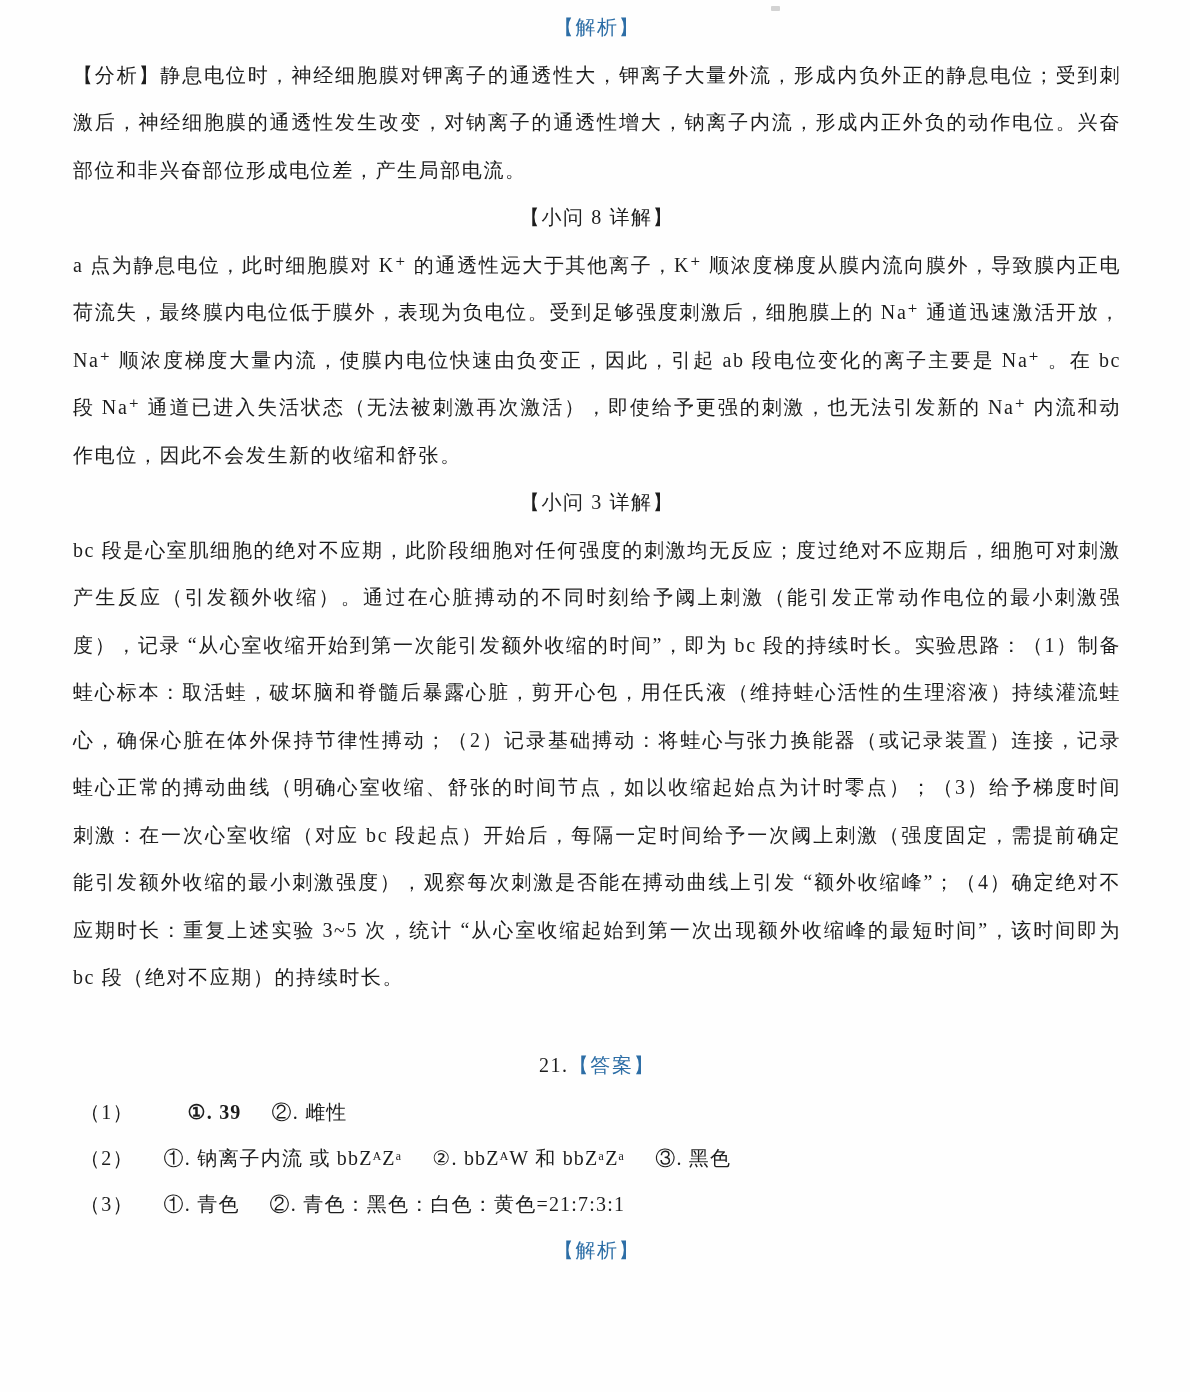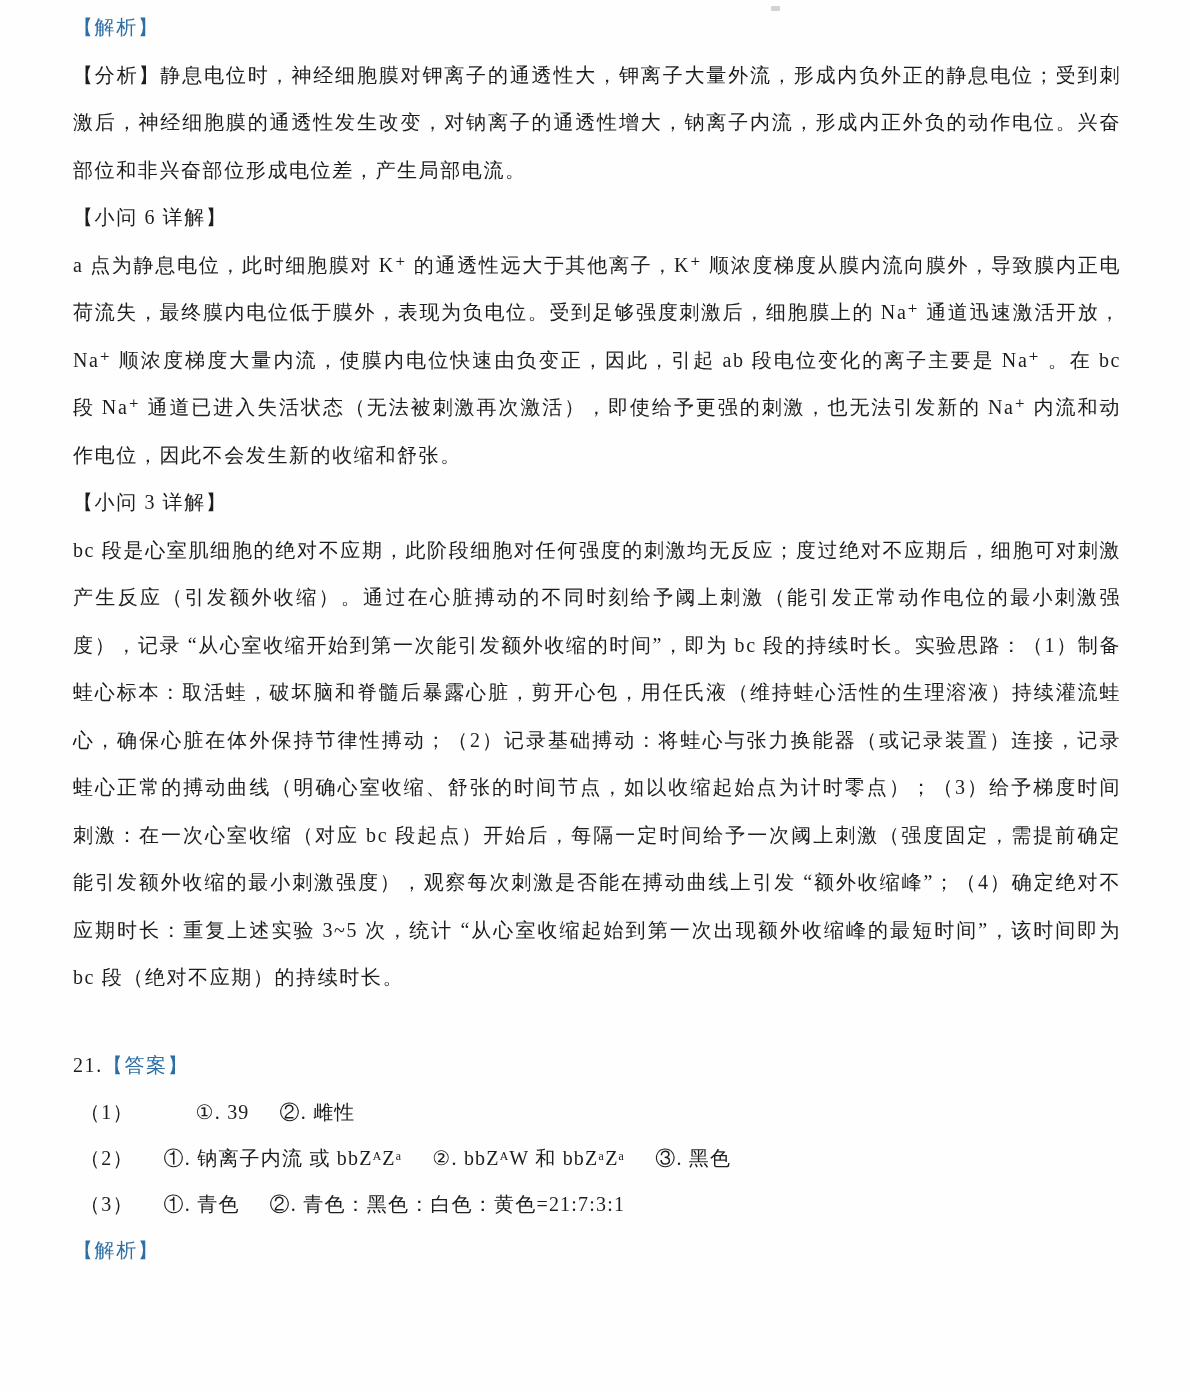--- a/index.html
+++ b/index.html
@@ -19,38 +19,38 @@
     width: 1048px;
   }
   .line {
     margin: 0;
     font-size: 20px;
     line-height: 47.5px;
     letter-spacing: 1.6px;
     text-align: justify;
     text-justify: inter-character;
   }
-  .single { text-align: left; }
+  .single { text-align: center; }
   .blue { color: #2d6ea6; }
   .answers {
     margin-top: 40px;
     font-size: 20px;
     line-height: 46px;
     letter-spacing: 1.2px;
   }
   .answers p { margin: 0; }
   .ans-row {
     display: flex;
     align-items: baseline;
     padding-left: 7px;
     column-gap: 30px;
     margin: 0;
     white-space: nowrap;
   }
-  .ans-row .gap-lg { margin-left: 32px; }
+  .ans-row .gap-lg { margin-left: 24px; font-weight: bold; }
   .artifact {
     position: absolute;
     left: 771px;
     top: 6px;
     width: 9px;
     height: 5px;
     background: #aeaeae;
     opacity: 0.55;
     border-radius: 1px;
   }
@@ -63,21 +63,21 @@
   <div class="artifact"></div>
 
   <div class="content">
 
     <p class="line single blue">【解析】</p>
 
     <p class="line">【分析】静息电位时，神经细胞膜对钾离子的通透性大，钾离子大量外流，形成内负外正的静息电位；受到刺激后，神经细胞膜的通透性发生改变，对钠离子的通透性增大，钠离子内流，形成内正外负的动作电位。兴奋部位和非兴奋部位形成电位差，产生局部电流。</p>
 
 
 
-    <p class="line single">【小问 6 详解】</p>
+    <p class="line single">【小问 8 详解】</p>
 
     <p class="line">a 点为静息电位，此时细胞膜对 K⁺ 的通透性远大于其他离子，K⁺ 顺浓度梯度从膜内流向膜外，导致膜内正电荷流失，最终膜内电位低于膜外，表现为负电位。受到足够强度刺激后，细胞膜上的 Na⁺ 通道迅速激活开放，Na⁺ 顺浓度梯度大量内流，使膜内电位快速由负变正，因此，引起 ab 段电位变化的离子主要是 Na⁺ 。在 bc 段 Na⁺ 通道已进入失活状态（无法被刺激再次激活），即使给予更强的刺激，也无法引发新的 Na⁺ 内流和动作电位，因此不会发生新的收缩和舒张。</p>
 
     <p class="line single">【小问 3 详解】</p>
 
     <p class="line">bc 段是心室肌细胞的绝对不应期，此阶段细胞对任何强度的刺激均无反应；度过绝对不应期后，细胞可对刺激产生反应（引发额外收缩）。通过在心脏搏动的不同时刻给予阈上刺激（能引发正常动作电位的最小刺激强度），记录 “从心室收缩开始到第一次能引发额外收缩的时间”，即为 bc 段的持续时长。实验思路：（1）制备蛙心标本：取活蛙，破坏脑和脊髓后暴露心脏，剪开心包，用任氏液（维持蛙心活性的生理溶液）持续灌流蛙心，确保心脏在体外保持节律性搏动；（2）记录基础搏动：将蛙心与张力换能器（或记录装置）连接，记录蛙心正常的搏动曲线（明确心室收缩、舒张的时间节点，如以收缩起始点为计时零点）；（3）给予梯度时间刺激：在一次心室收缩（对应 bc 段起点）开始后，每隔一定时间给予一次阈上刺激（强度固定，需提前确定能引发额外收缩的最小刺激强度），观察每次刺激是否能在搏动曲线上引发 “额外收缩峰”；（4）确定绝对不应期时长：重复上述实验 3~5 次，统计 “从心室收缩起始到第一次出现额外收缩峰的最短时间”，该时间即为 bc 段（绝对不应期）的持续时长。</p>
 
     <div class="answers">
 
       <p class="line single">

